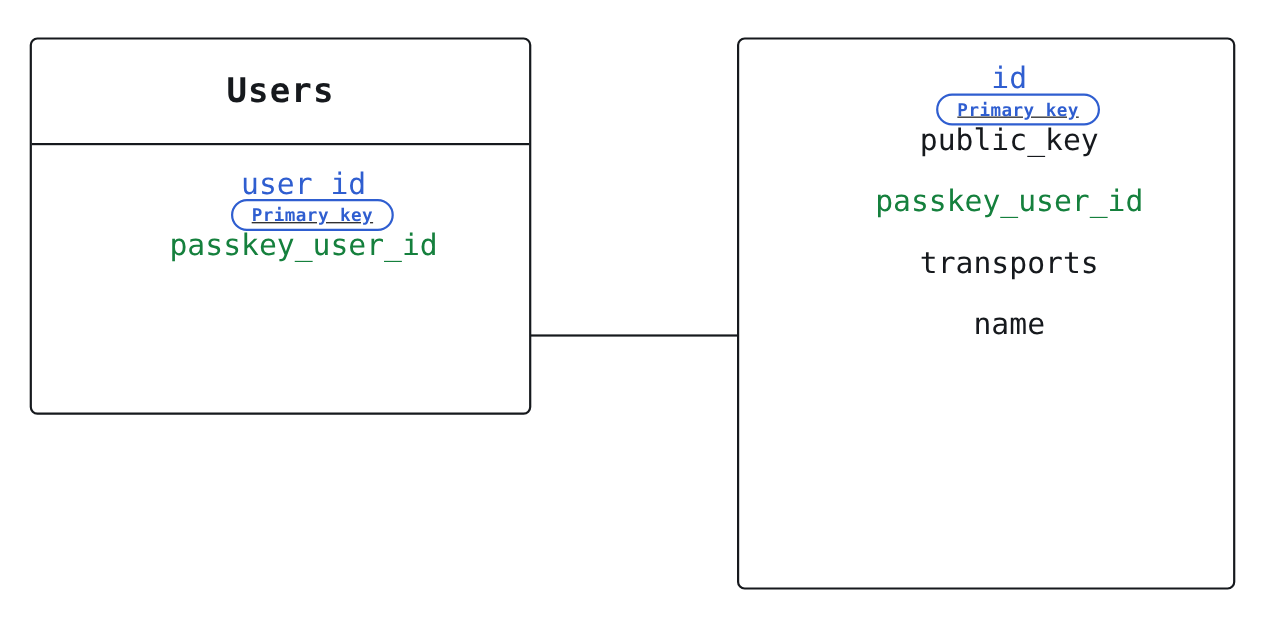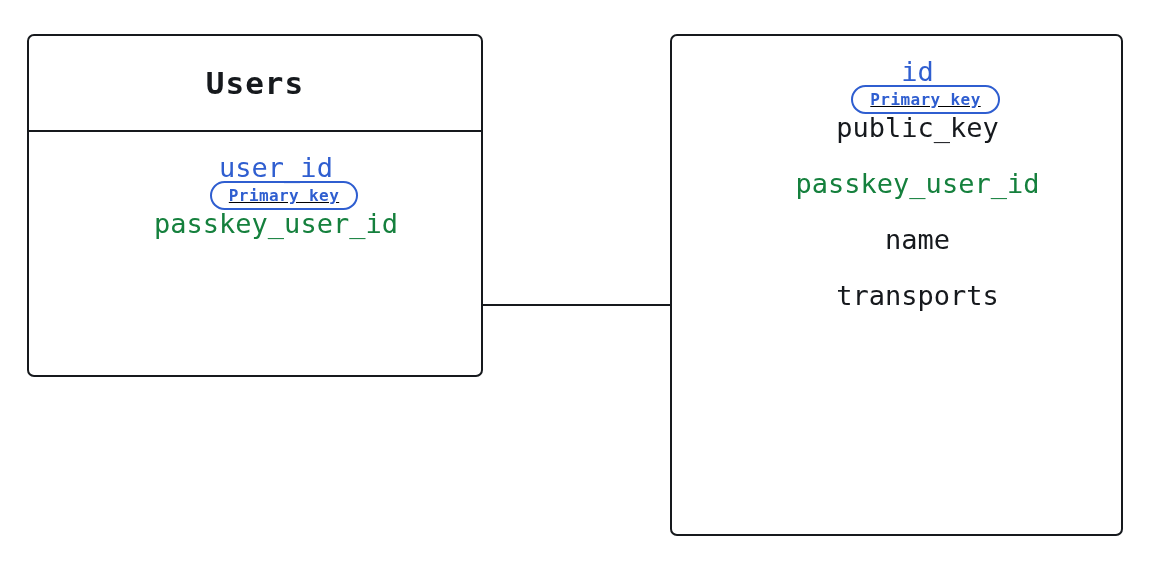--- a/index.html
+++ b/index.html
@@ -170,23 +170,23 @@
       <div class="field-row">
         <span class="field-name">public_key</span>
       </div>
 
       <div class="field-row">
         <span class="field-name is-fk">passkey_user_id</span>
       </div>
 
 
       <div class="field-row">
-        <span class="field-name">name</span>
+        <span class="field-name">transports</span>
       </div>
 
       <div class="field-row">
-        <span class="field-name">transports</span>
+        <span class="field-name">name</span>
       </div>
 
     </div>
   </div>
 
 </div>
 
 </body></html>

